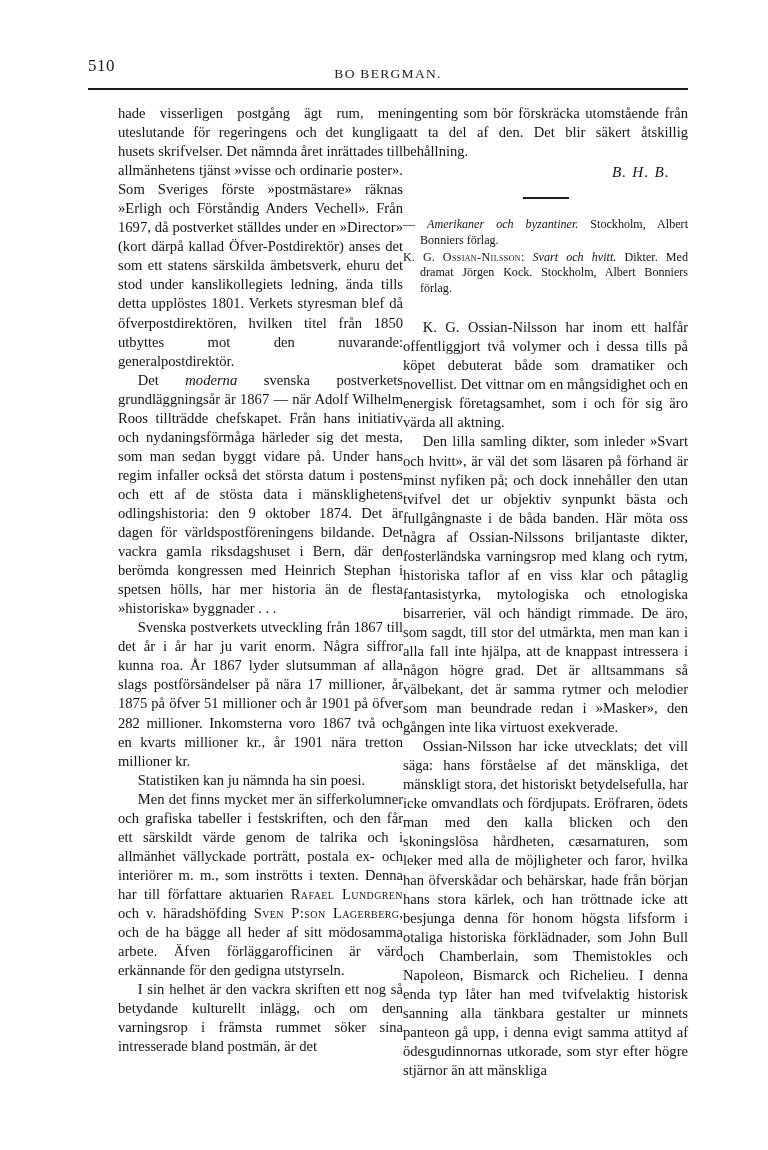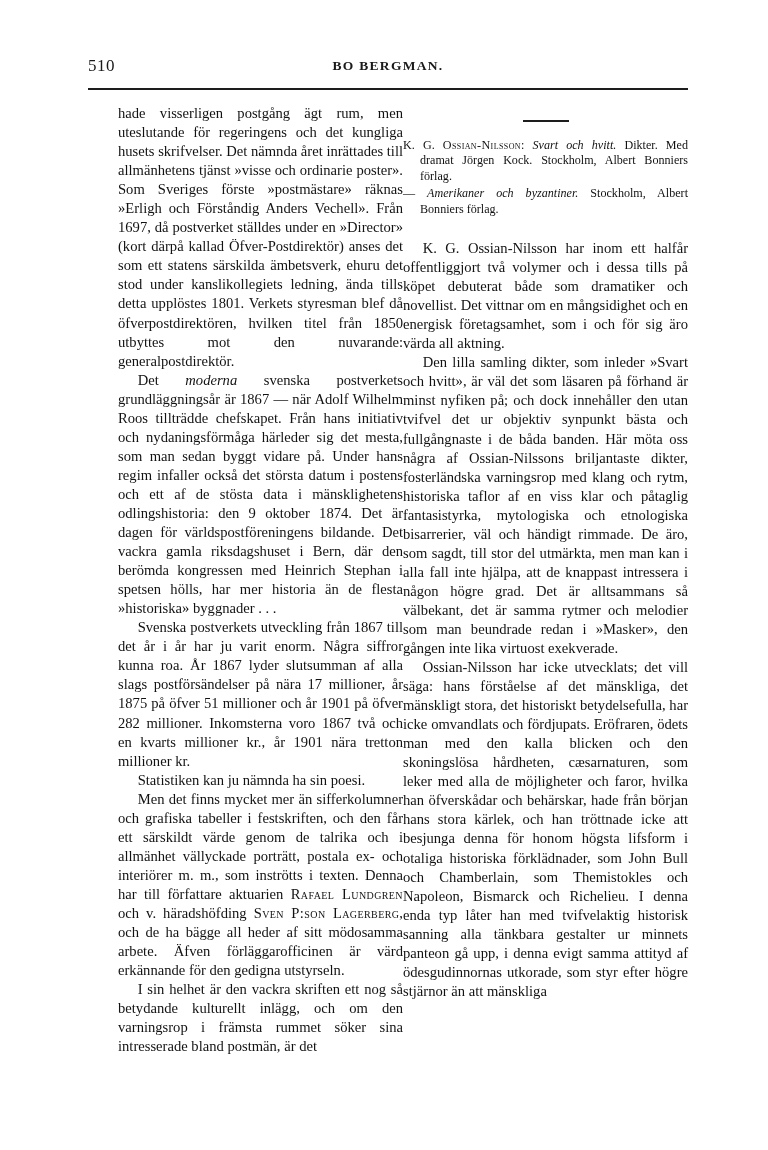--- a/index.html
+++ b/index.html
@@ -36,27 +36,27 @@
     left: 0;
     top: 0;
     font-size: 17px;
     letter-spacing: 0.5px;
     color: #1a1a1a;
     font-variant: small-caps;
   }
   .head-title {
     position: absolute;
     left: 0;
-    top: 2px;
+    top: 10px;
     width: 600px;
     text-align: center;
     font-size: 13.5px;
     letter-spacing: 1.3px;
     color: #1a1a1a;
-    font-weight: 700;
+    font-weight: 400;
   }
   .head-rule {
     position: absolute;
     left: 88px;
     top: 80px;
     width: 600px;
     height: 2px;
     background: #1d1d1d;
   }
 
@@ -158,30 +158,32 @@
 
       <p class="body indent">Statistiken kan ju nämnda ha sin poesi.</p>
 
       <p class="body indent"><span>Men det finns mycket mer än sifferkolumner och grafiska tabeller i festskriften, och den får ett särskildt värde genom de talrika och i allmänhet vällyckade porträtt, postala ex- och interiörer m. m., som inströtts i texten. Denna har till författare aktuarien </span><span class="sc">Rafael Lundgren</span><span> och v. häradshöfding </span><span class="sc">Sven P:son Lagerberg</span><span>, och de ha bägge all heder af sitt mödosamma arbete. Äfven förläggarofficinen är värd erkännande för den gedigna utstyrseln.</span></p>
 
       <p class="body indent">I sin helhet är den vackra skriften ett nog så betydande kulturellt inlägg, och om den varningsrop i främsta rummet söker sina intresserade bland postmän, är det</p>
     </div>
 
     <div class="col">
 
+      <p class="body noindent">ingenting som bör förskräcka utomstående från att ta del af den. Det blir säkert åtskillig behållning.</p>
 
+      <p class="signature">B. H. B.</p>
 
       <div class="sep-rule-wrap">
         <div class="sep-rule"></div>
       </div>
 
       <div class="biblio">
+        <p class="biblio-entry second"><span class="bib-dash">—</span><span>&nbsp;</span><span class="ital">Amerikaner och byzantiner.</span><span> Stockholm, Albert Bonniers förlag.</span></p>
+
         <p class="biblio-entry"><span>K. G. </span><span class="sc">Ossian-Nilsson</span><span>:</span><span>&nbsp;</span><span class="ital">Svart och hvitt.</span><span> Dikter. Med dramat Jörgen Kock. Stockholm, Albert Bonniers förlag.</span></p>
-
-        <p class="biblio-entry second"><span class="bib-dash">—</span><span>&nbsp;</span><span class="ital">Amerikaner och byzantiner.</span><span> Stockholm, Albert Bonniers förlag.</span></p>
       </div>
 
       <p class="body indent">K. G. Ossian-Nilsson har inom ett halfår offentliggjort två volymer och i dessa tills på köpet debuterat både som dramatiker och novellist. Det vittnar om en mångsidighet och en energisk företagsamhet, som i och för sig äro värda all aktning.</p>
       <p class="body indent">Den lilla samling dikter, som inleder »Svart och hvitt», är väl det som läsaren på förhand är minst nyfiken på; och dock innehåller den utan tvifvel det ur objektiv synpunkt bästa och fullgångnaste i de båda banden. Här möta oss några af Ossian-Nilssons briljantaste dikter, fosterländska varningsrop med klang och rytm, historiska taflor af en viss klar och påtaglig fantasistyrka, mytologiska och etnologiska bisarrerier, väl och händigt rimmade. De äro, som sagdt, till stor del utmärkta, men man kan i alla fall inte hjälpa, att de knappast intressera i någon högre grad. Det är alltsammans så välbekant, det är samma rytmer och melodier som man beundrade redan i »Masker», den gången inte lika virtuost exekverade.</p>
       <p class="body indent">Ossian-Nilsson har icke utvecklats; det vill säga: hans förståelse af det mänskliga, det mänskligt stora, det historiskt betydelsefulla, har icke omvandlats och fördjupats. Eröfraren, ödets man med den kalla blicken och den skoningslösa hårdheten, cæsarnaturen, som leker med alla de möjligheter och faror, hvilka han öfverskådar och behärskar, hade från början hans stora kärlek, och han tröttnade icke att besjunga denna för honom högsta lifsform i otaliga historiska förklädnader, som John Bull och Chamberlain, som Themistokles och Napoleon, Bismarck och Richelieu. I denna enda typ låter han med tvifvelaktig historisk sanning alla tänkbara gestalter ur minnets panteon gå upp, i denna evigt samma attityd af ödesgudinnornas utkorade, som styr efter högre stjärnor än att mänskliga</p>
     </div>
 
   </div>
 </div>
 

